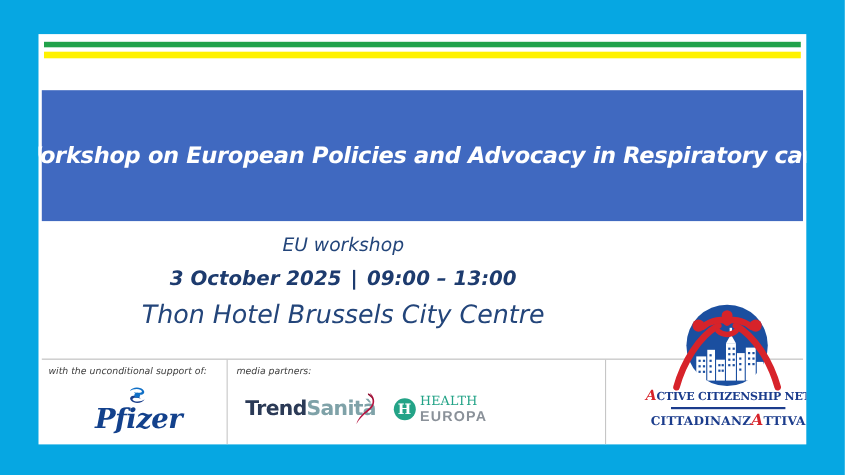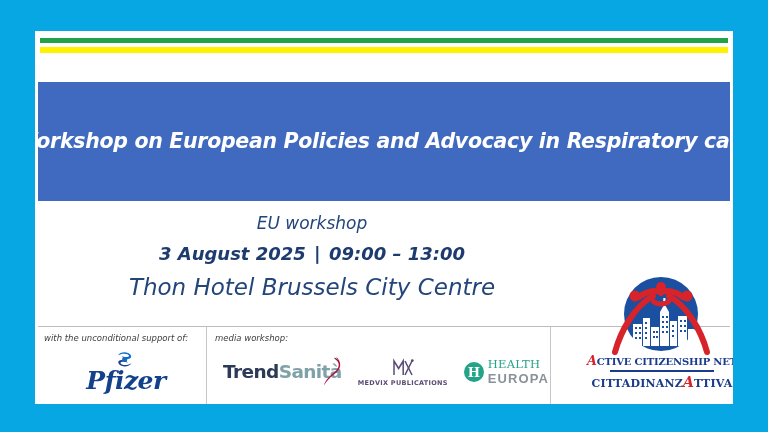--- a/index.html
+++ b/index.html
@@ -337,21 +337,21 @@
       <div class="bar-yellow"></div>
     </div>
 
     <div id="title-banner">
       <div id="title-text">Workshop on European Policies and Advocacy in Respiratory care</div>
     </div>
 
     <div id="event-details">
       <div id="event-subtitle">EU workshop</div>
       <div id="event-datetime">
-        <span>3 August 2025</span>
+        <span>3 October 2025</span>
         <span class="sep">|</span>
         <span>09:00 – 13:00</span>
       </div>
       <div id="event-venue">Thon Hotel Brussels City Centre</div>
     </div>
 
     <div id="footer">
       <div id="footer-rule"></div>
       <div class="v-div" id="v-div-1"></div>
       <div class="v-div" id="v-div-2"></div>
@@ -362,42 +362,31 @@
           <svg width="36" height="34" viewBox="0 0 36 34">
             <path d="M4 9 C7 3, 17 1, 24 4 C30 6.5, 32 11, 29 14 C26.5 16.5, 21 16, 17 14.5 C14 13.4, 12 12, 11.5 10.5 C15 12, 21 13, 24.5 11.5 C27 10.4, 26.5 8, 23 6.5 C17.5 4.2, 9 5.5, 4 9 Z" fill="#0F6FC6"></path>
             <path d="M31 24 C28 30, 18 32.5, 11 29.5 C5 27, 3 22.5, 6 19.5 C8.5 17, 14 17.5, 18 19 C21 20.1, 23 21.5, 23.5 23 C20 21.5, 14 20.5, 10.5 22 C8 23.1, 8.5 25.5, 12 27 C17.5 29.3, 26 28, 31 24 Z" fill="#1B3F8B"></path>
             <ellipse cx="17.5" cy="16.8" rx="5.2" ry="4.6" fill="#0F6FC6"></ellipse>
           </svg>
           <span id="pfizer-wordmark">Pfizer</span>
         </div>
       </div>
 
       <div class="footer-cell" id="cell-media">
-        <div class="footer-label">media workshop:</div>
+        <div class="footer-label">media partners:</div>
         <div id="media-logos">
 
           <div id="trendsanita-logo">
             <span id="ts-trend">Trend</span><span id="ts-sanita">Sanità</span>
             <svg id="ts-swoosh" viewBox="0 0 26 30">
               <path d="M16 1 C18.5 5, 19.5 9, 18 12 C16.5 15, 13 17, 9 21 C6 24, 4.5 27, 4 29.5 C6.5 25, 10 21.5, 14 18.5 C18 15.5, 21 12, 20 7 C19.4 4.2, 17.8 2.2, 16 1 Z" fill="#B5123E"></path>
               <path d="M14.5 1.5 C17 2.5, 19 5, 19.6 8 C18.2 6, 16.4 4, 14.5 2.8 Z" fill="#8E0E30"></path>
             </svg>
           </div>
 
-          <div id="medvix-logo">
-            <span id="medvix-mark">
-              <svg width="22" height="19" viewBox="0 0 22 19">
-                <path d="M2 17 L2 3 L6.6 10.5 L11.2 3 L11.2 17" fill="none" stroke="#5A4B72" stroke-width="1.5"></path>
-                <path d="M13 3 L20 17" fill="none" stroke="#5A4B72" stroke-width="1.5"></path>
-                <path d="M20 3 L13 17" fill="none" stroke="#5A4B72" stroke-width="1.5"></path>
-                <circle cx="20.3" cy="2.6" r="1.4" fill="#5A4B72"></circle>
-              </svg>
-            </span>
-            <span id="medvix-word">MEDVIX PUBLICATIONS</span>
-          </div>
 
           <div id="health-europa-logo">
             <span id="he-badge">H</span>
             <span id="he-words">
               <span id="he-line1">HEALTH</span>
               <span id="he-line2">EUROPA</span>
             </span>
           </div>
 
         </div>

